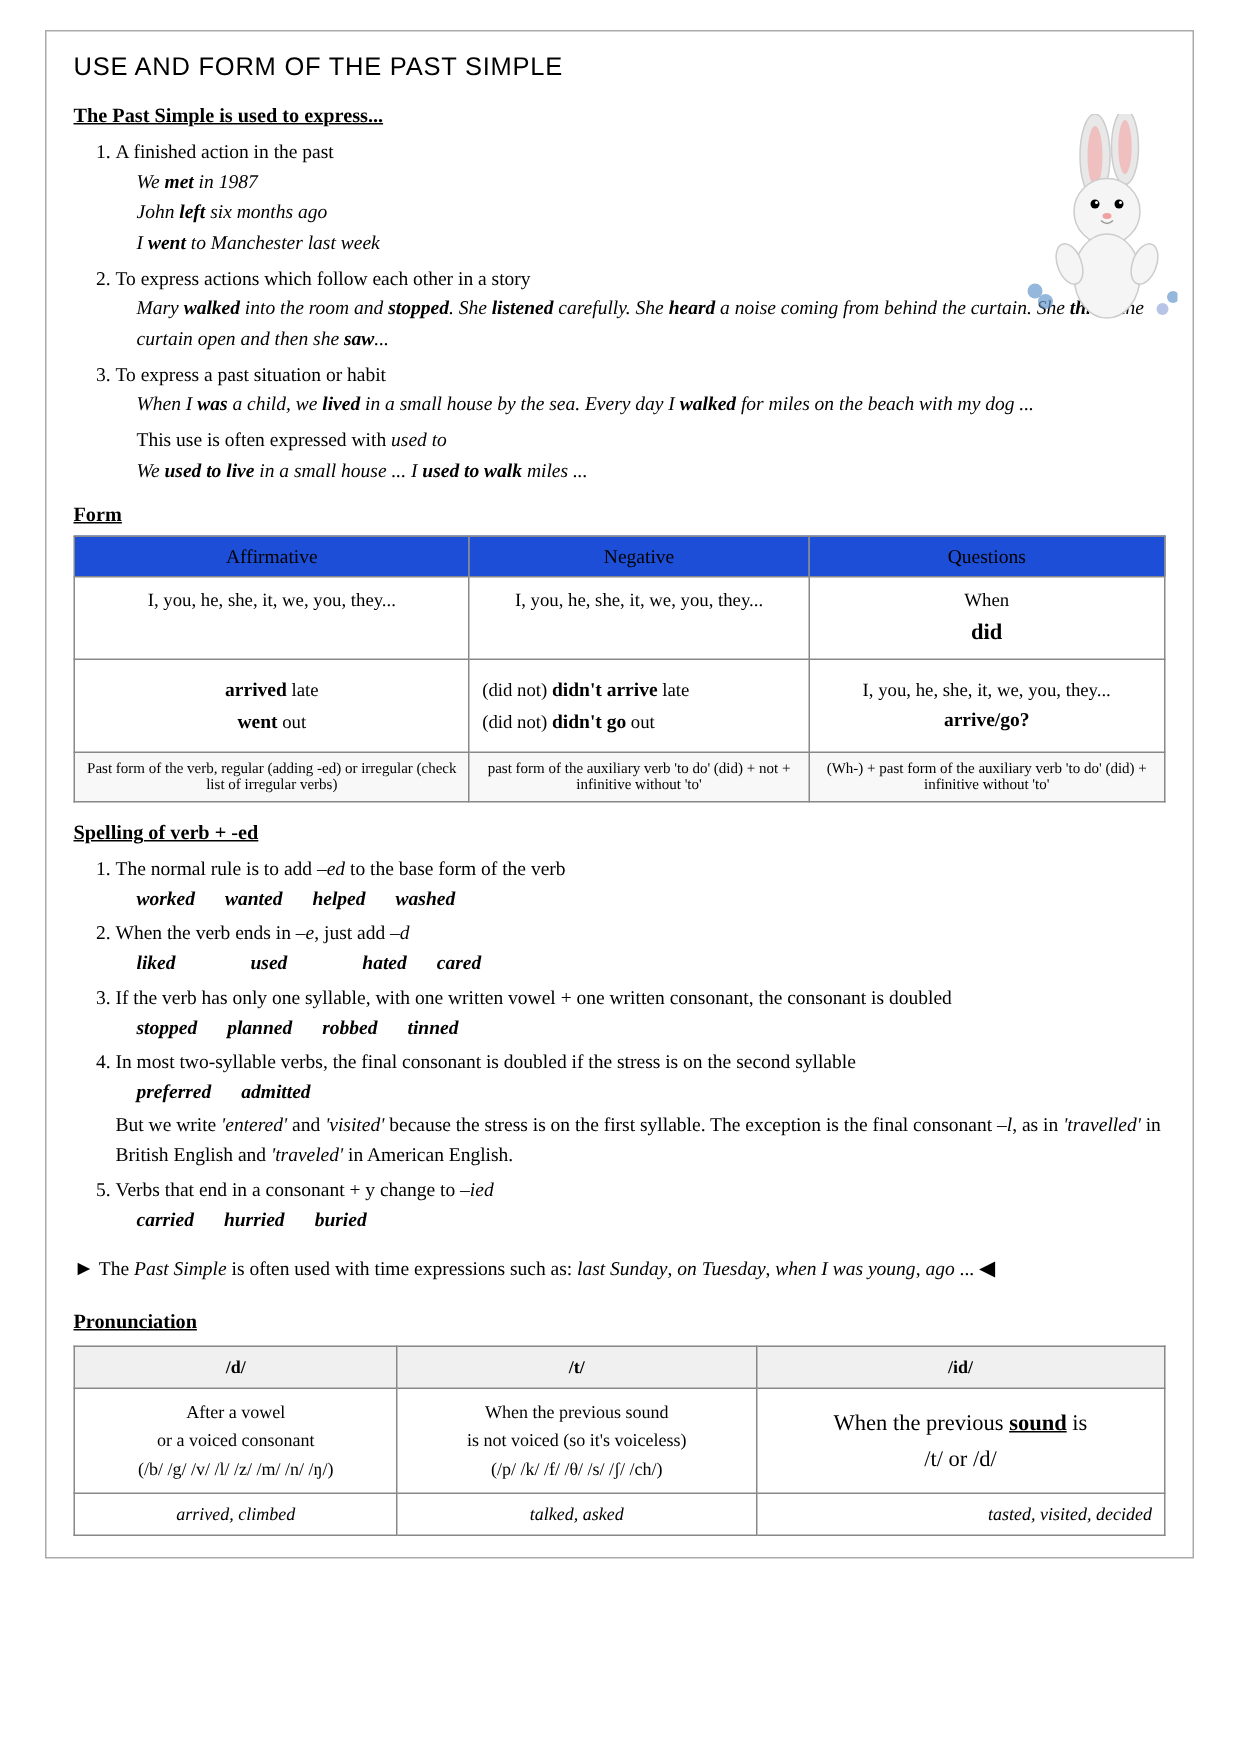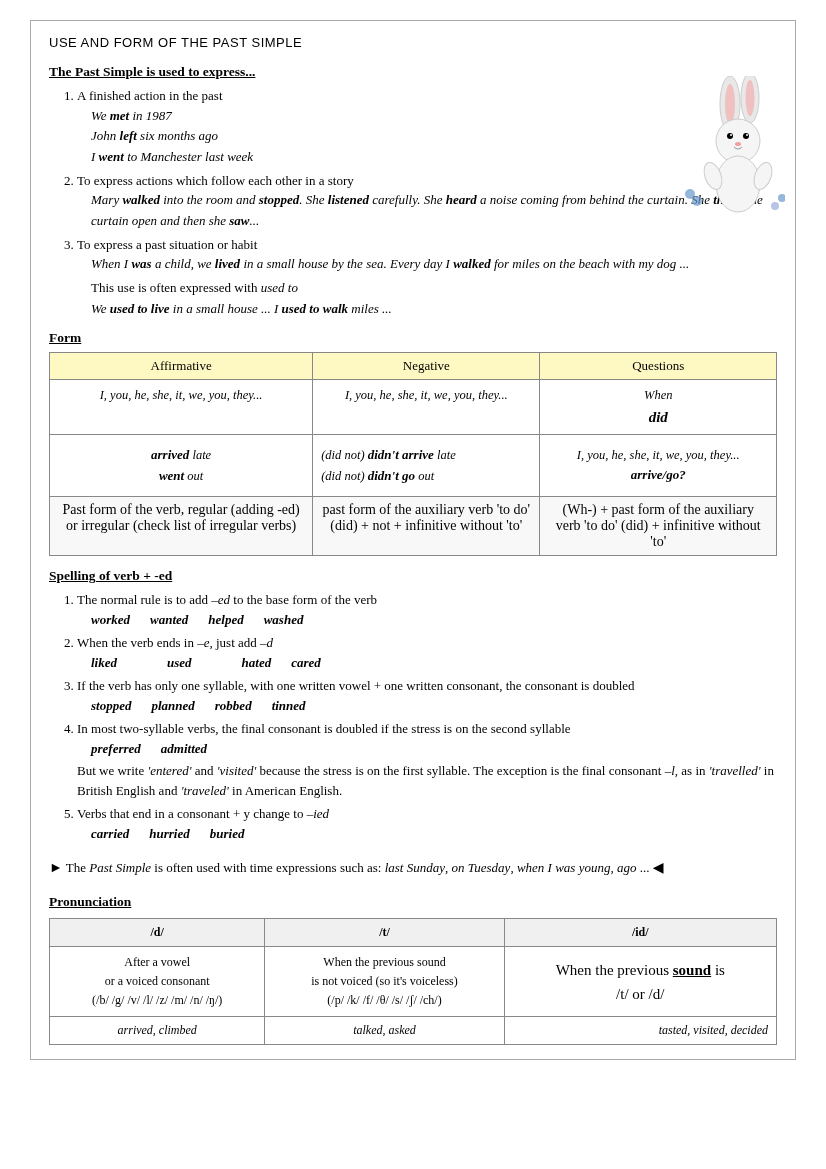--- a/index.html
+++ b/index.html
@@ -12,21 +12,21 @@
       min-height: 1169px;
       padding: 20px 30px;
       position: relative;
     }
     .page-border {
       border: 1px solid #aaa;
       padding: 14px 18px;
       position: relative;
     }
     .page-title {
-      font-size: 13px;
+      font-size: 17px;
       font-weight: normal;
       letter-spacing: 0.5px;
       margin-bottom: 14px;
       font-family: Arial, sans-serif;
     }
     .section-title {
       font-size: 13.5px;
       font-weight: bold;
       text-decoration: underline;
       margin-bottom: 6px;
@@ -63,33 +63,32 @@
       margin-bottom: 12px;
       font-size: 12px;
     }
     .grammar-table th, .grammar-table td {
       border: 1px solid #888;
       padding: 5px 8px;
       text-align: center;
       vertical-align: top;
     }
     .grammar-table th {
-      background: #fef9c3;
+      background: #1d4ed8;
       font-weight: normal;
       font-size: 13px;
     }
     .grammar-table td.small-note {
-      font-size: 14px;
+      font-size: 10px;
       text-align: center;
       background: #f8f8f8;
     }
     .cell-main {
       font-size: 12.5px;
       line-height: 1.6;
-      font-style: italic;
     }
     .cell-bold {
       font-weight: bold;
       font-size: 13px;
     }
     .spelling-section {
       margin-top: 10px;
     }
     .spelling-words {
       font-style: italic;

